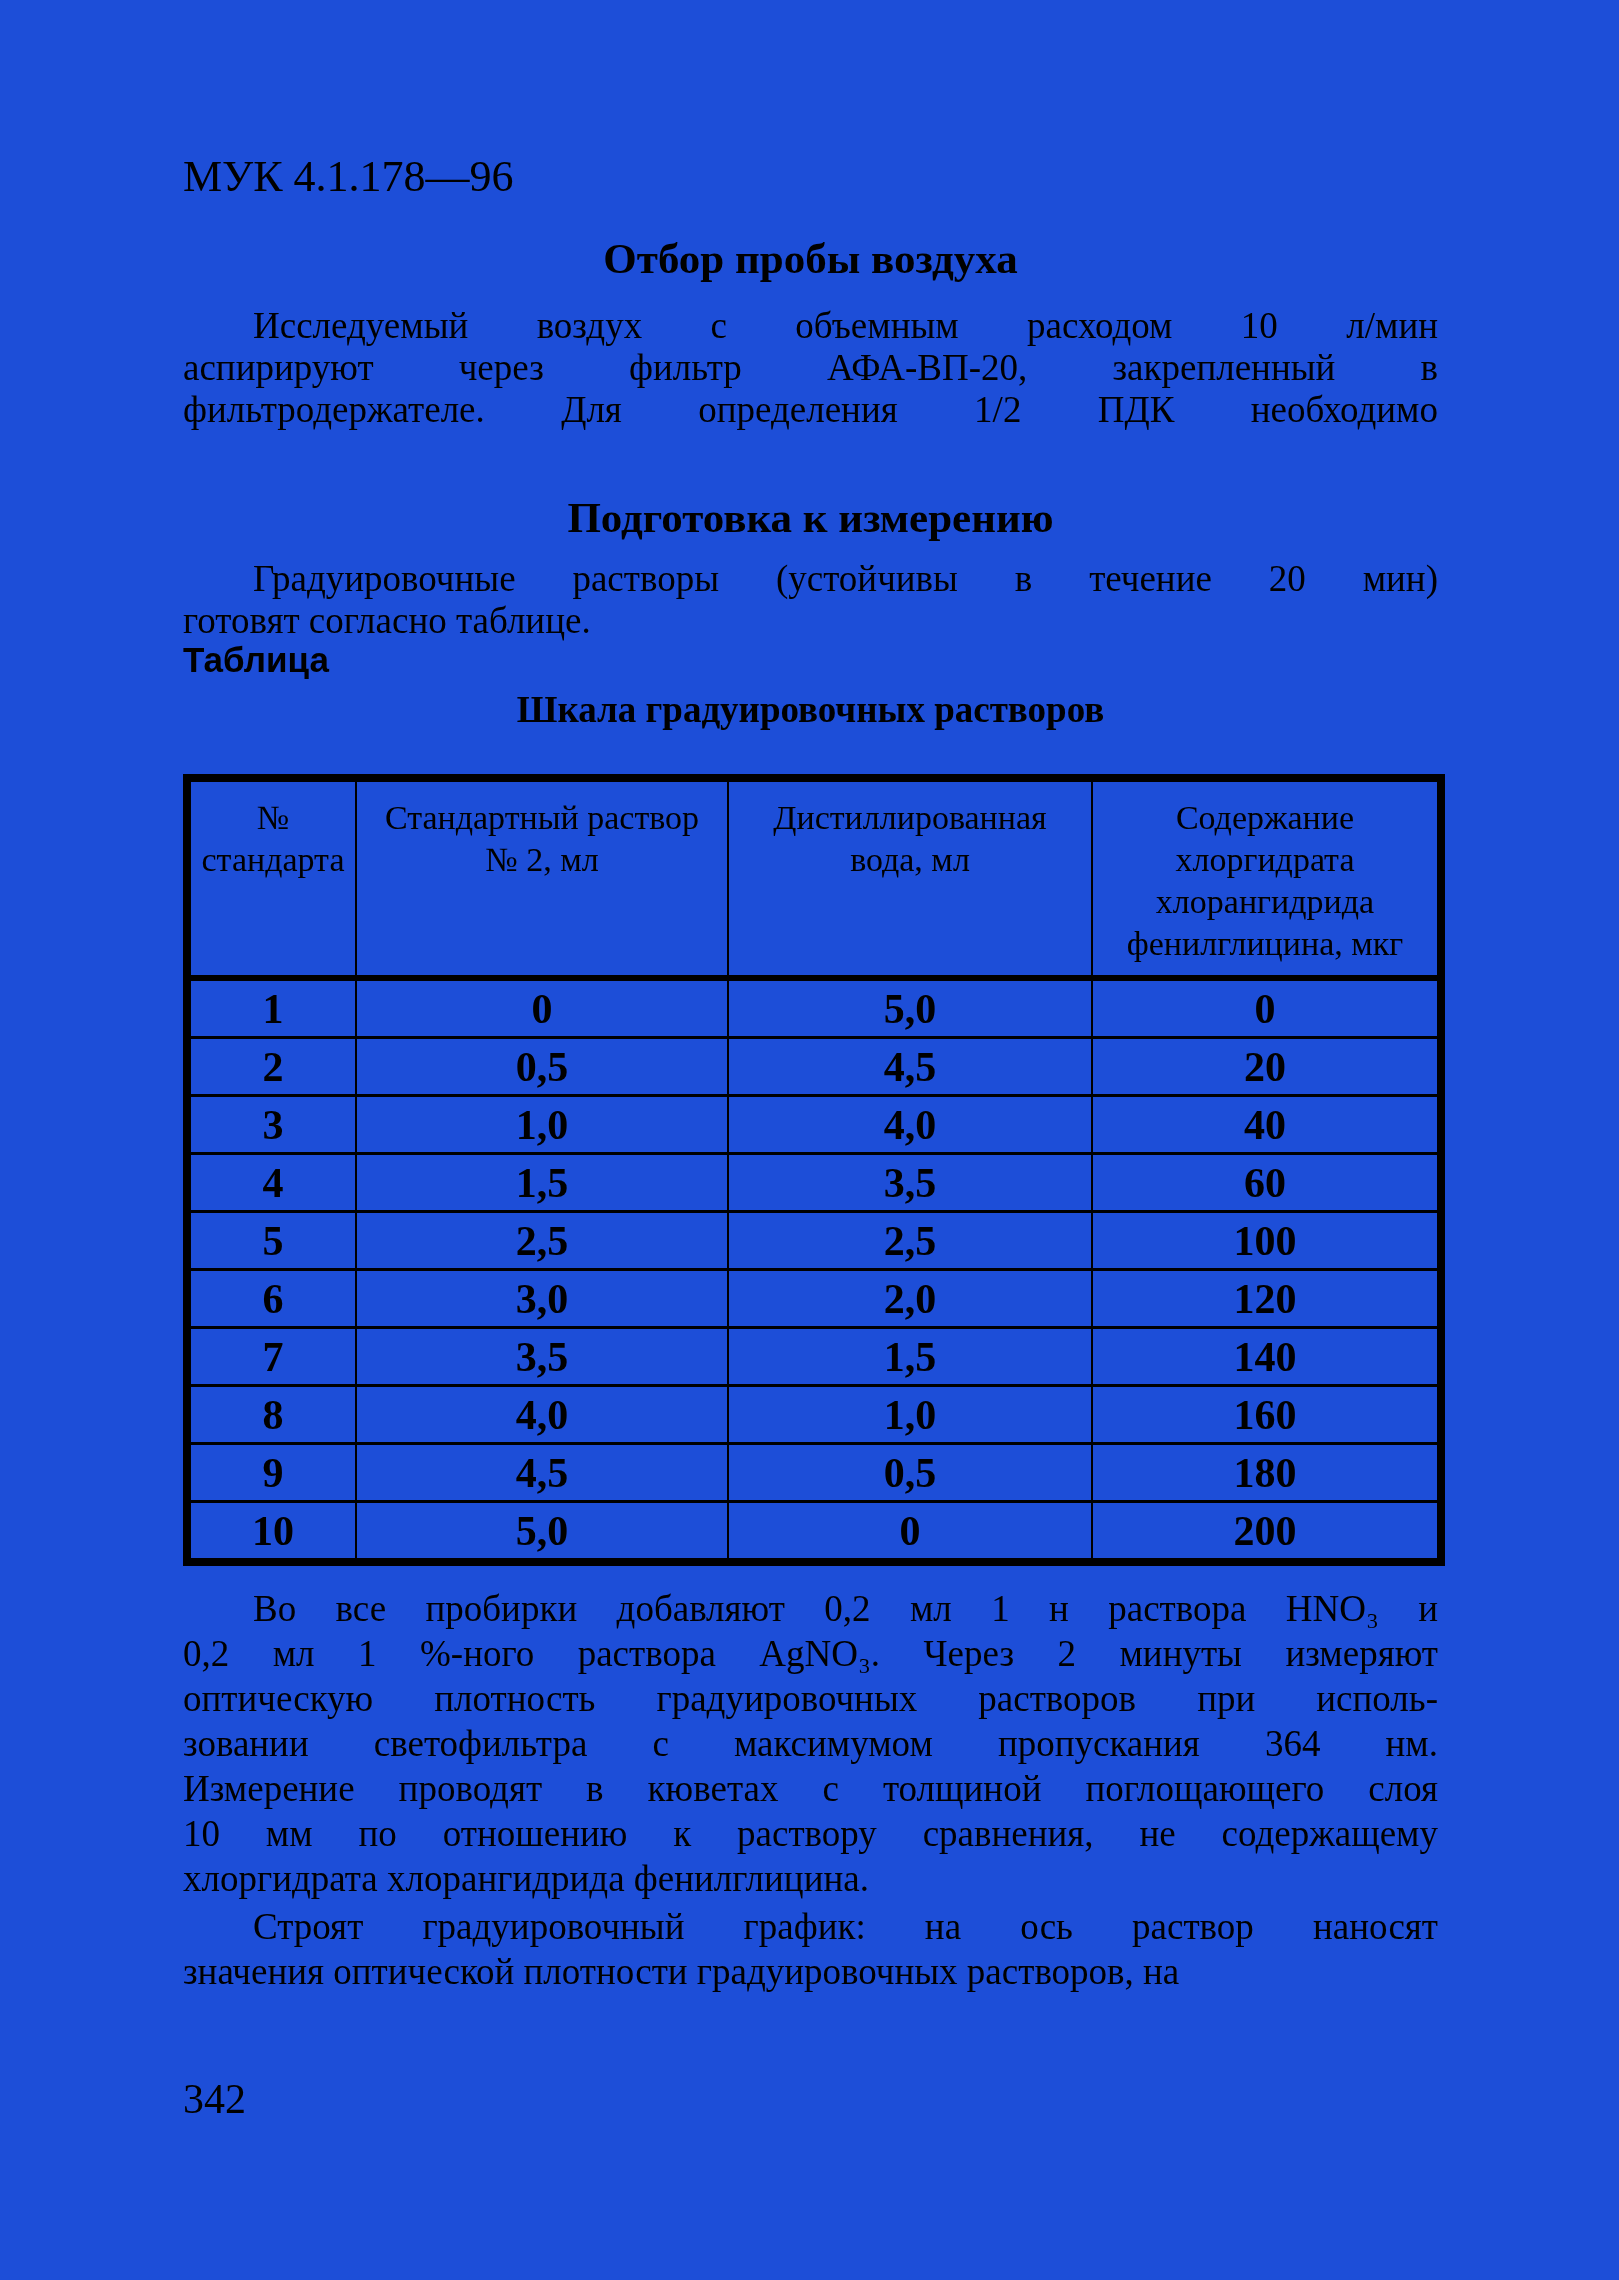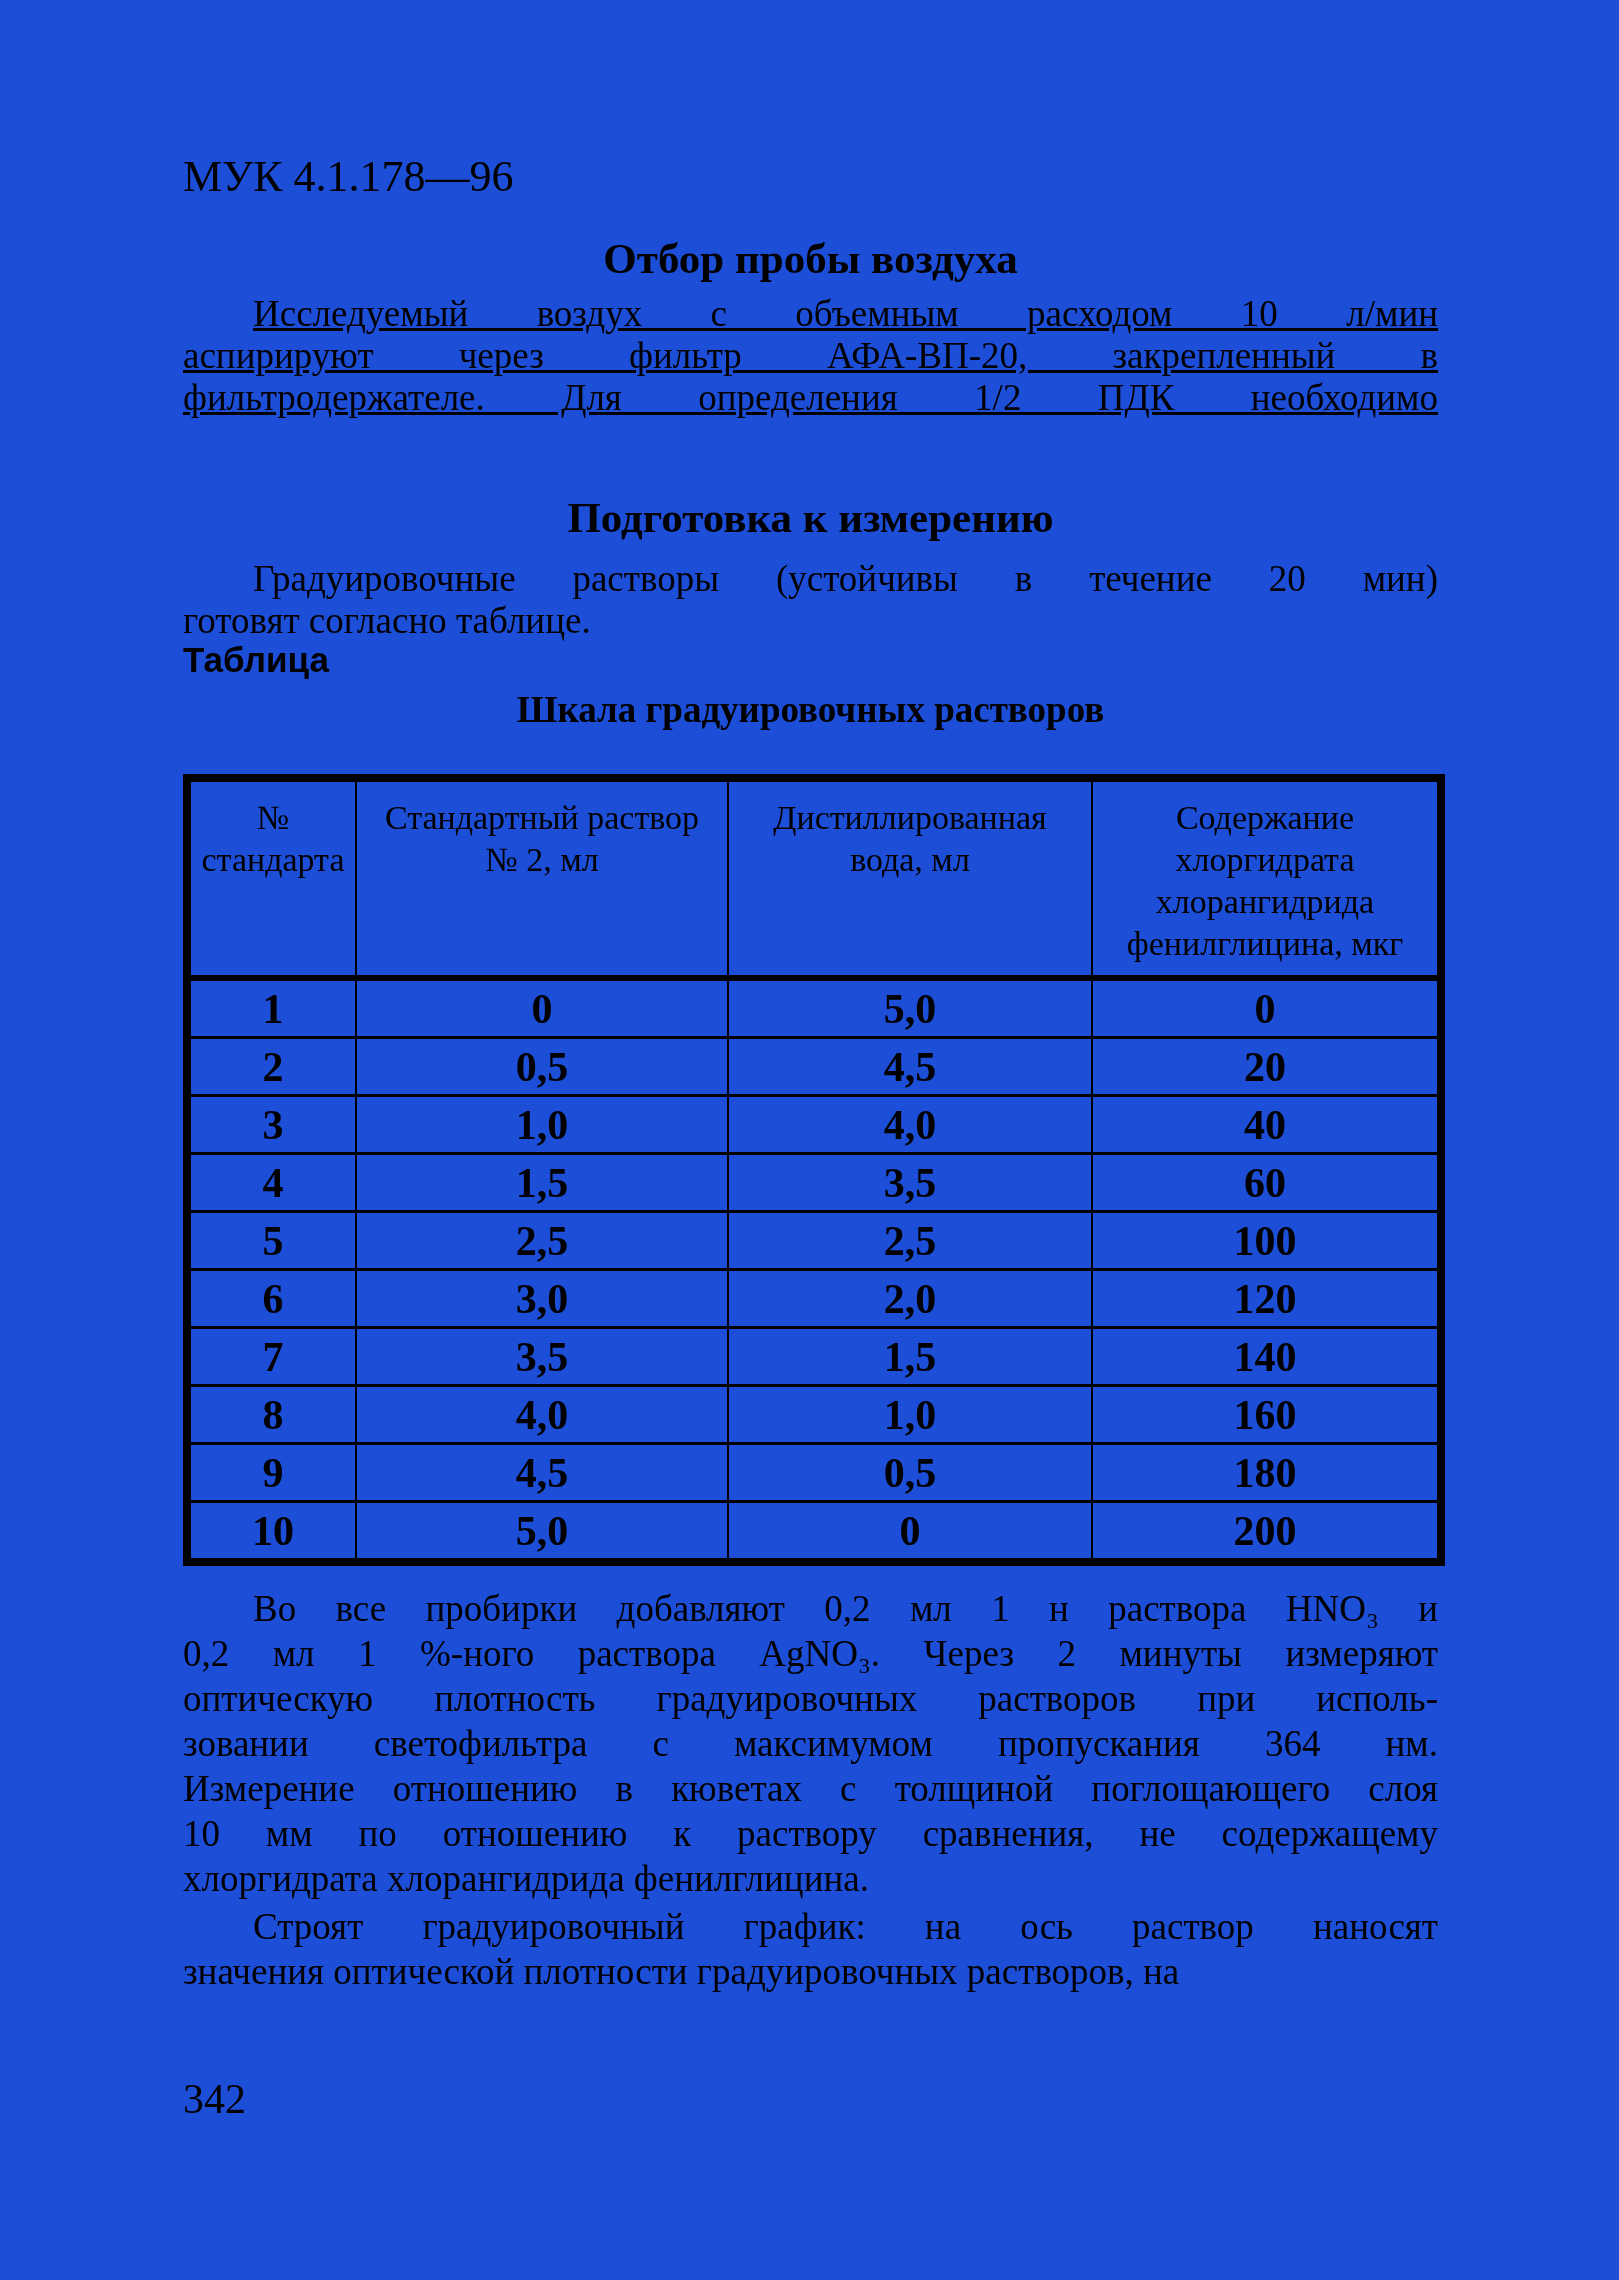--- a/index.html
+++ b/index.html
@@ -38,21 +38,21 @@
   .para .line {
     text-align: justify;
     text-align-last: justify;
     font-size: 37px;
     line-height: 42px;
     white-space: normal;
   }
   .para .line.first { text-indent: 70px; }
   .para .line.last  { text-align-last: left; }
 
-  .para-sampling    { top: 293px; text-decoration: underline; }
+  .para-sampling    { top: 305px; }
   .para-preparation { top: 558px; }
 
   .para-lower .line { line-height: 45px; }
   .para-measurement { top: 1586px; }
   .para-graph       { top: 1904px; }
 
   .table-label {
     top: 639px; left: 183px; width: 1247px;
     text-align: left;
     font-family: "Liberation Sans", "DejaVu Sans", sans-serif;
@@ -214,21 +214,21 @@
           <td class="c4">200</td>
         </tr>
       </tbody>
   </table>
 
   <div class="abs para para-lower para-measurement">
       <div class="line first">Во все пробирки добавляют 0,2 мл 1 н раствора HNO₃ и</div>
       <div class="line">0,2 мл 1 %-ного раствора AgNO₃. Через 2 минуты измеряют</div>
       <div class="line">оптическую плотность градуировочных растворов при исполь-</div>
       <div class="line">зовании светофильтра с максимумом пропускания 364 нм.</div>
-      <div class="line">Измерение отношению в кюветах с толщиной поглощающего слоя</div>
+      <div class="line">Измерение проводят в кюветах с толщиной поглощающего слоя</div>
       <div class="line">10 мм по отношению к раствору сравнения, не содержащему</div>
       <div class="line last">хлоргидрата хлорангидрида фенилглицина.</div>
     </div>
 
   <div class="abs para para-lower para-graph">
       <div class="line first">Строят градуировочный график: на ось раствор наносят</div>
       <div class="line last">значения оптической плотности градуировочных растворов, на</div>
     </div>
 
   <div class="abs page-number">342</div>

